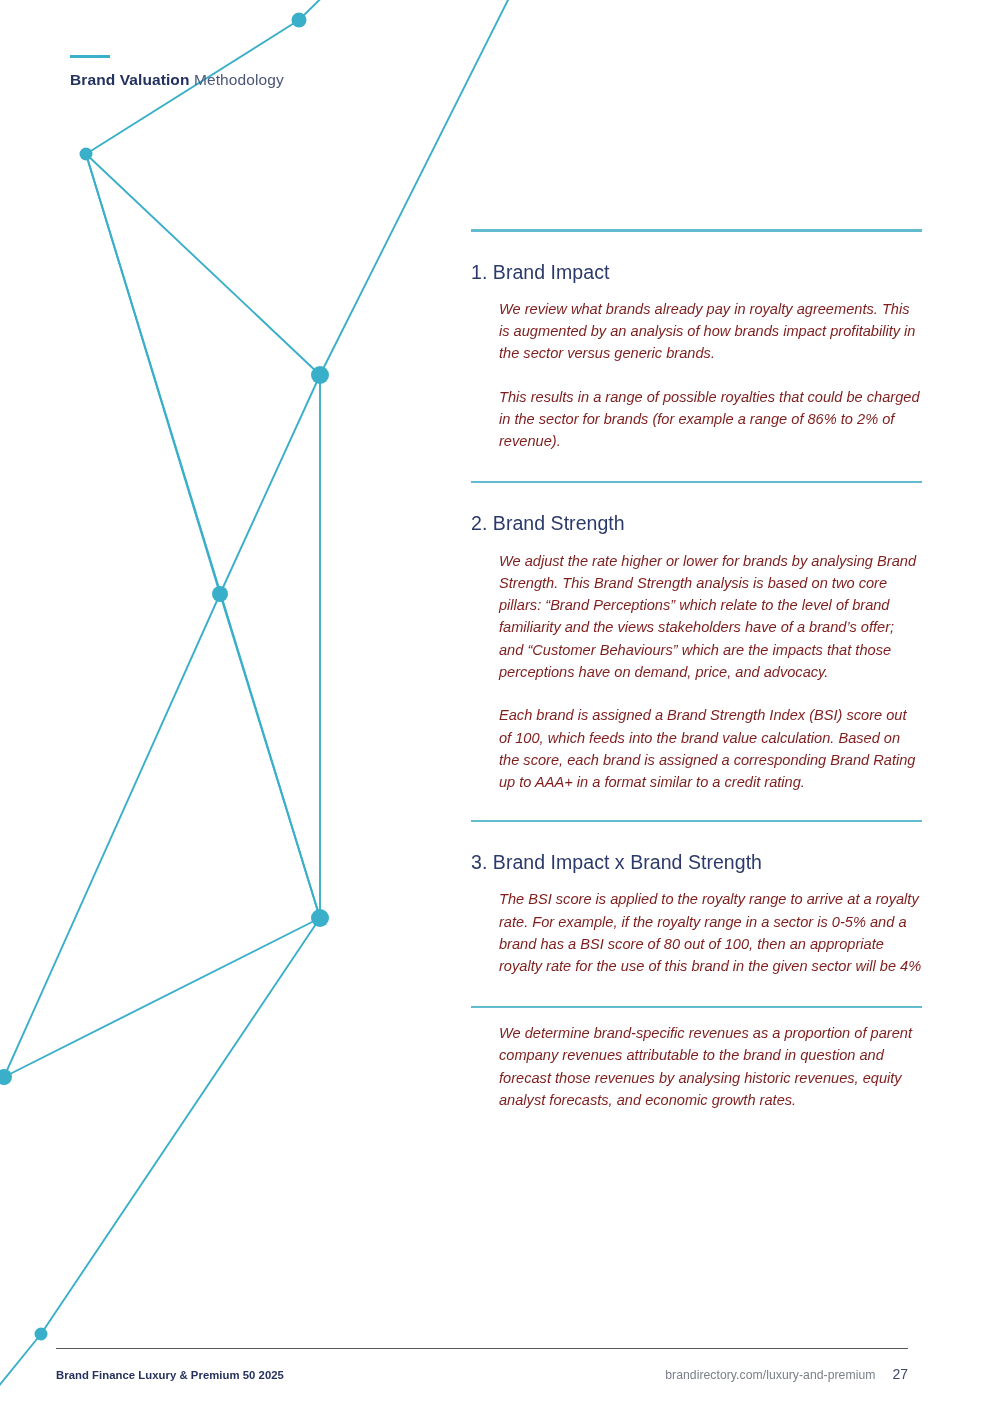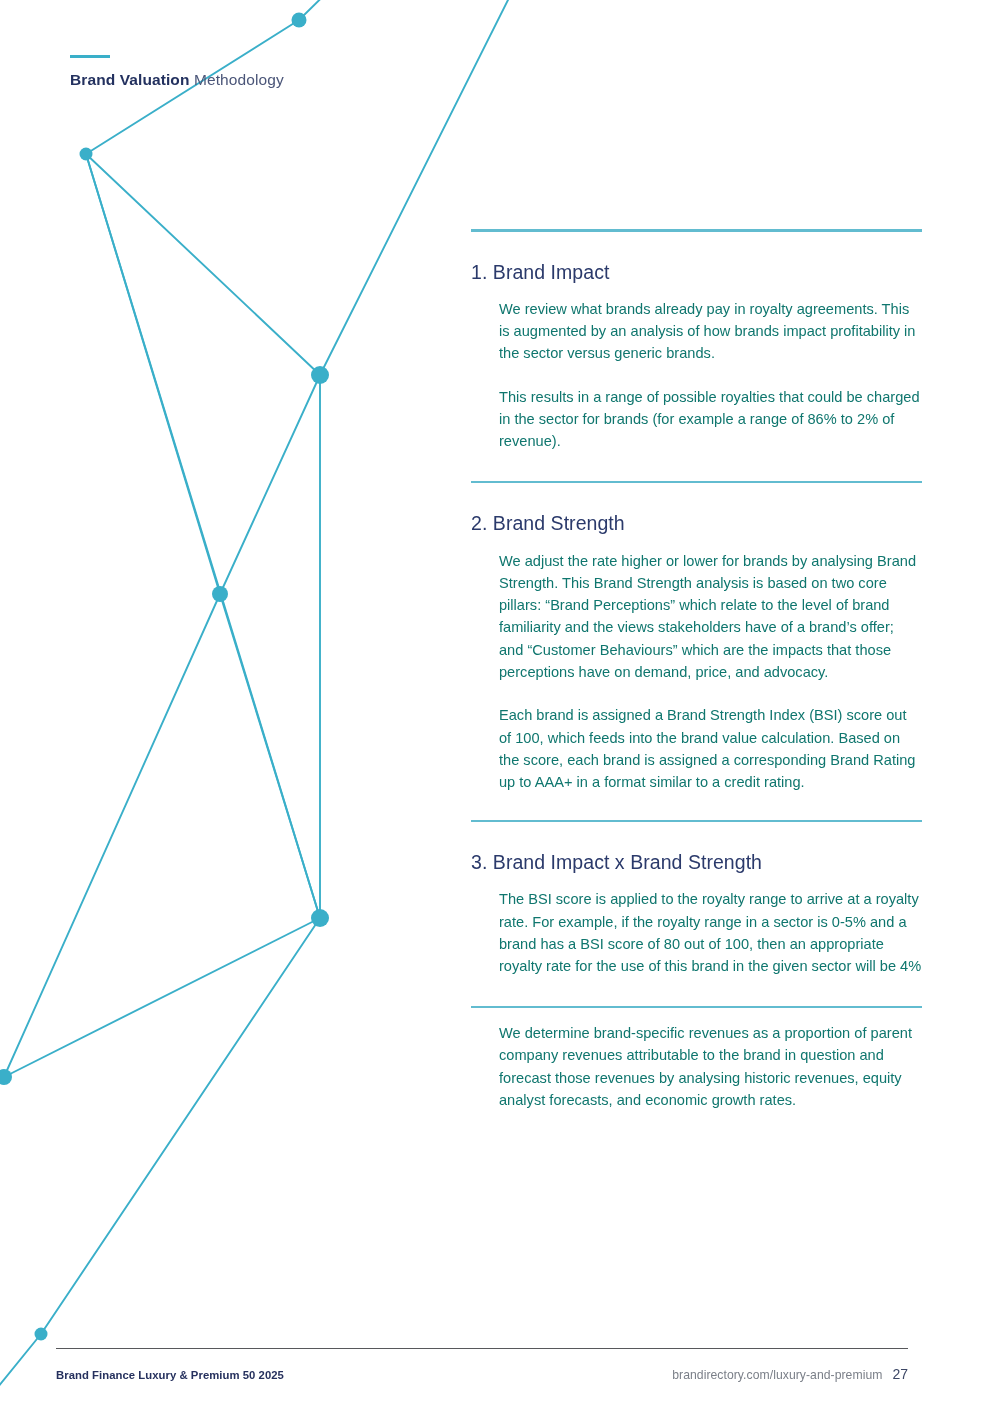--- a/index.html
+++ b/index.html
@@ -78,23 +78,24 @@
     letter-spacing: 0.05px;
     line-height: 1.2;
   }
   .section-body {
     padding-left: 28px;
     padding-top: 14px;
   }
   .para {
     font-size: 14.6px;
     line-height: 22.3px;
-    color: #0f766e;
+    color: #7f1d1d;
     margin: 0 0 21px 0;
     letter-spacing: 0.005px;
+    font-style: italic;
   }
   .para:last-child {
     margin-bottom: 0;
   }
   .section-spacer-1 { height: 28px; }
   .section-spacer-2 { height: 26px; }
   .section-spacer-3 { height: 28px; }
 
   
   .footer {
@@ -117,21 +118,21 @@
   }
   .footer-left {
     font-size: 11.3px;
     font-weight: bold;
     color: #26315E;
     letter-spacing: 0.05px;
   }
   .footer-right {
     display: flex;
     align-items: baseline;
-    gap: 10px;
+    gap: 17px;
     text-align: center;
   }
   .footer-url {
     font-size: 12.2px;
     color: #7A7F88;
     letter-spacing: 0.05px;
   }
   .footer-page {
     font-size: 14px;
     color: #3C4765;

